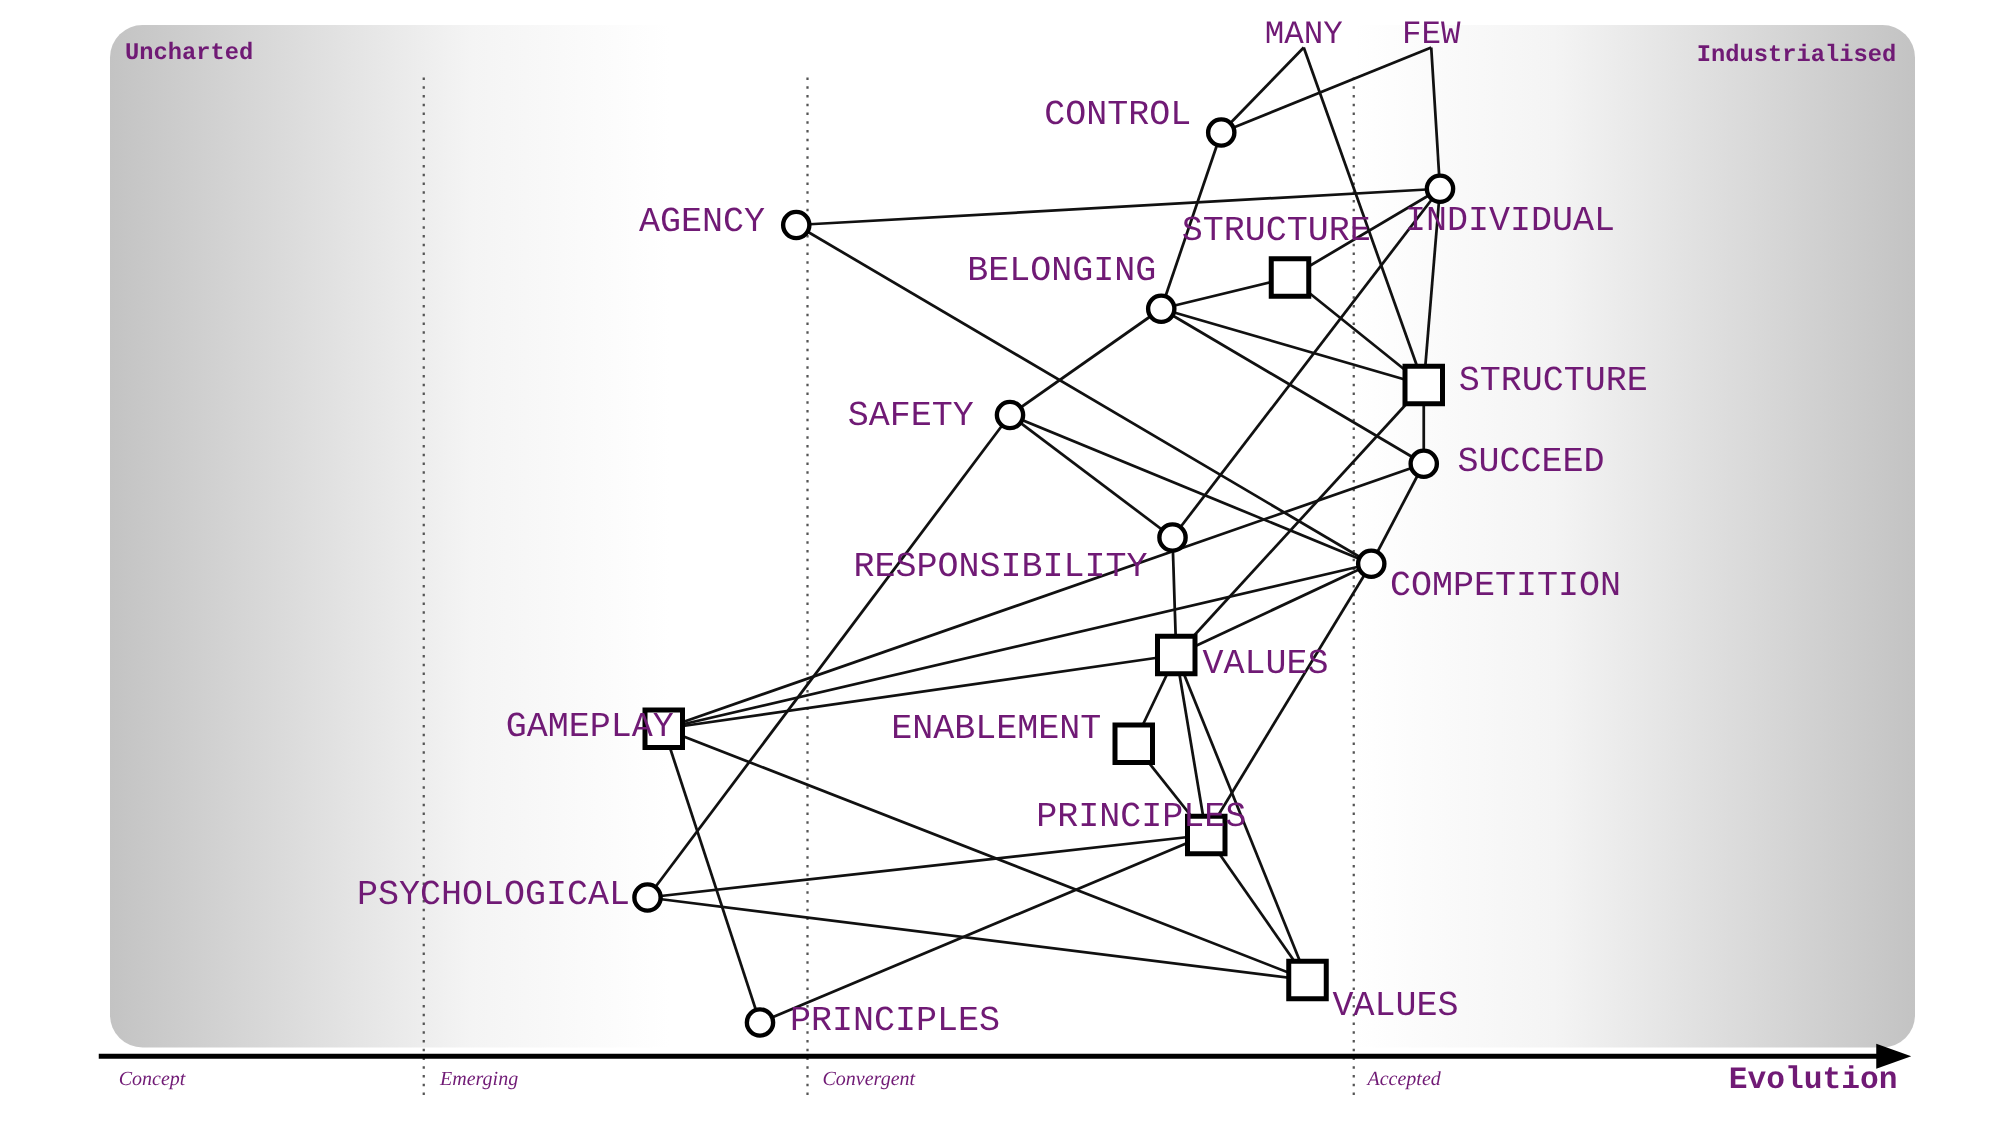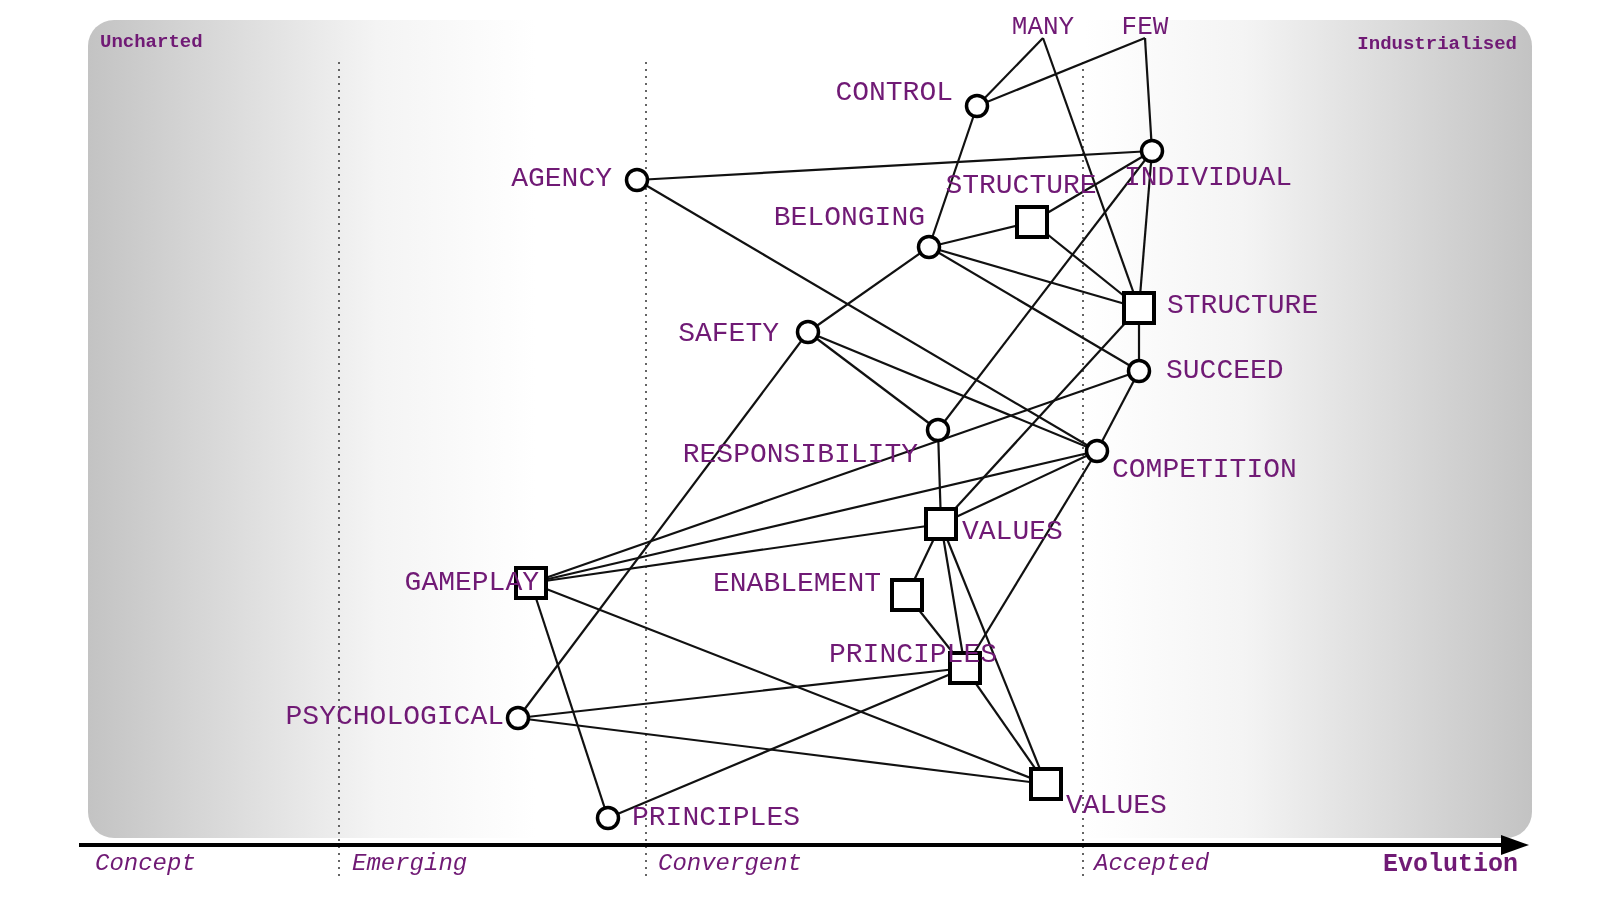--- a/index.html
+++ b/index.html
@@ -8,21 +8,21 @@
   .map-bg{position:absolute;left:88px;top:20px;width:1444px;height:818px;border-radius:26px;
           background:linear-gradient(90deg,#c3c3c3 0%,#f4f4f4 20%,#ffffff 31%,#ffffff 69%,#f4f4f4 80%,#c3c3c3 100%);}
   svg.graph{position:absolute;left:0;top:0;width:1600px;height:900px;}
   .lbl{position:absolute;white-space:nowrap;line-height:1;}
   .node-label{font-size:28px;letter-spacing:0px;}
   .anchor-label{font-size:26px;}
   .a-left{transform:translate(0,-50%);}
   .a-right{transform:translate(-100%,-50%);}
   .a-center{transform:translate(-50%,-50%);}
   .corner{font-size:19px;font-weight:bold;}
-  .stage-label{font-size:24px;font-style:italic;transform:translate(0,-50%);}
+  .stage-label{font-size:16px;font-style:italic;transform:translate(0,-50%);font-family:Liberation Serif, serif;}
   .evo-label{font-size:25px;font-weight:bold;transform:translate(-100%,-50%);}
 </style>
 </head>
 <body>
 
 <div class="page">
   <div class="map-bg"></div>
 
   <svg class="graph" id="graph">
       <line x1="339" y1="62" x2="339" y2="878" stroke="#555555" stroke-width="1.8" stroke-dasharray="2 5"></line>

